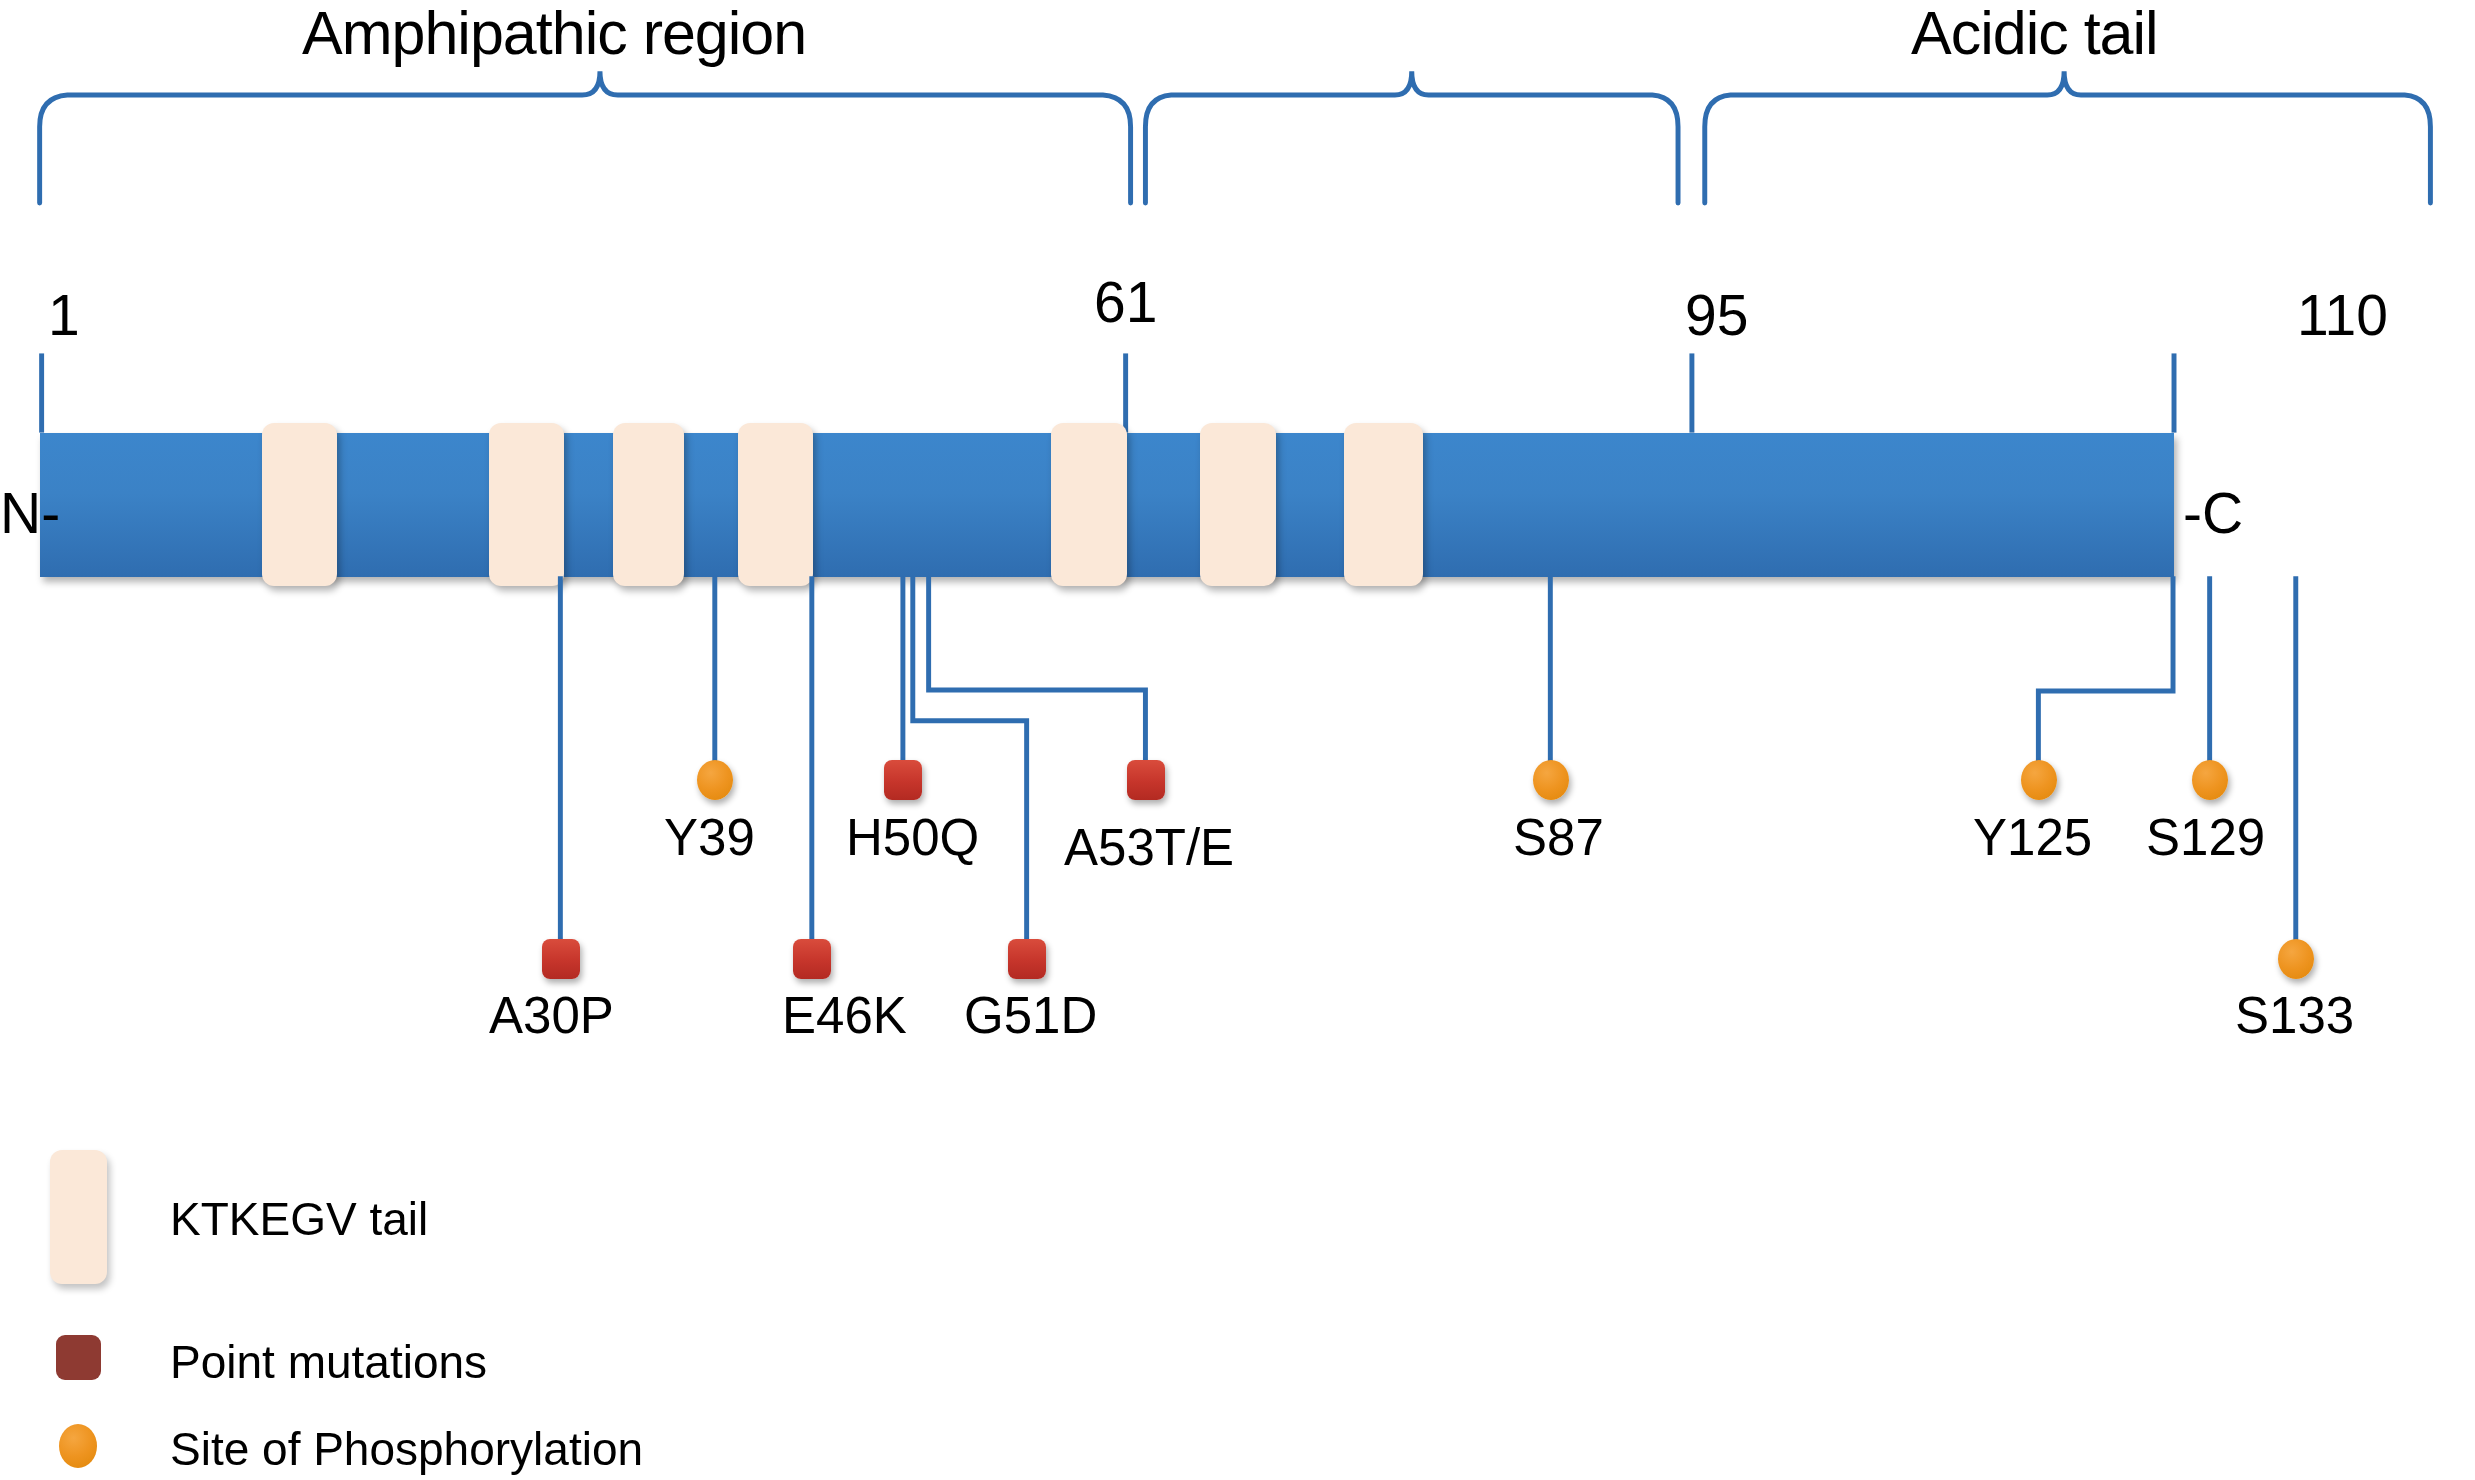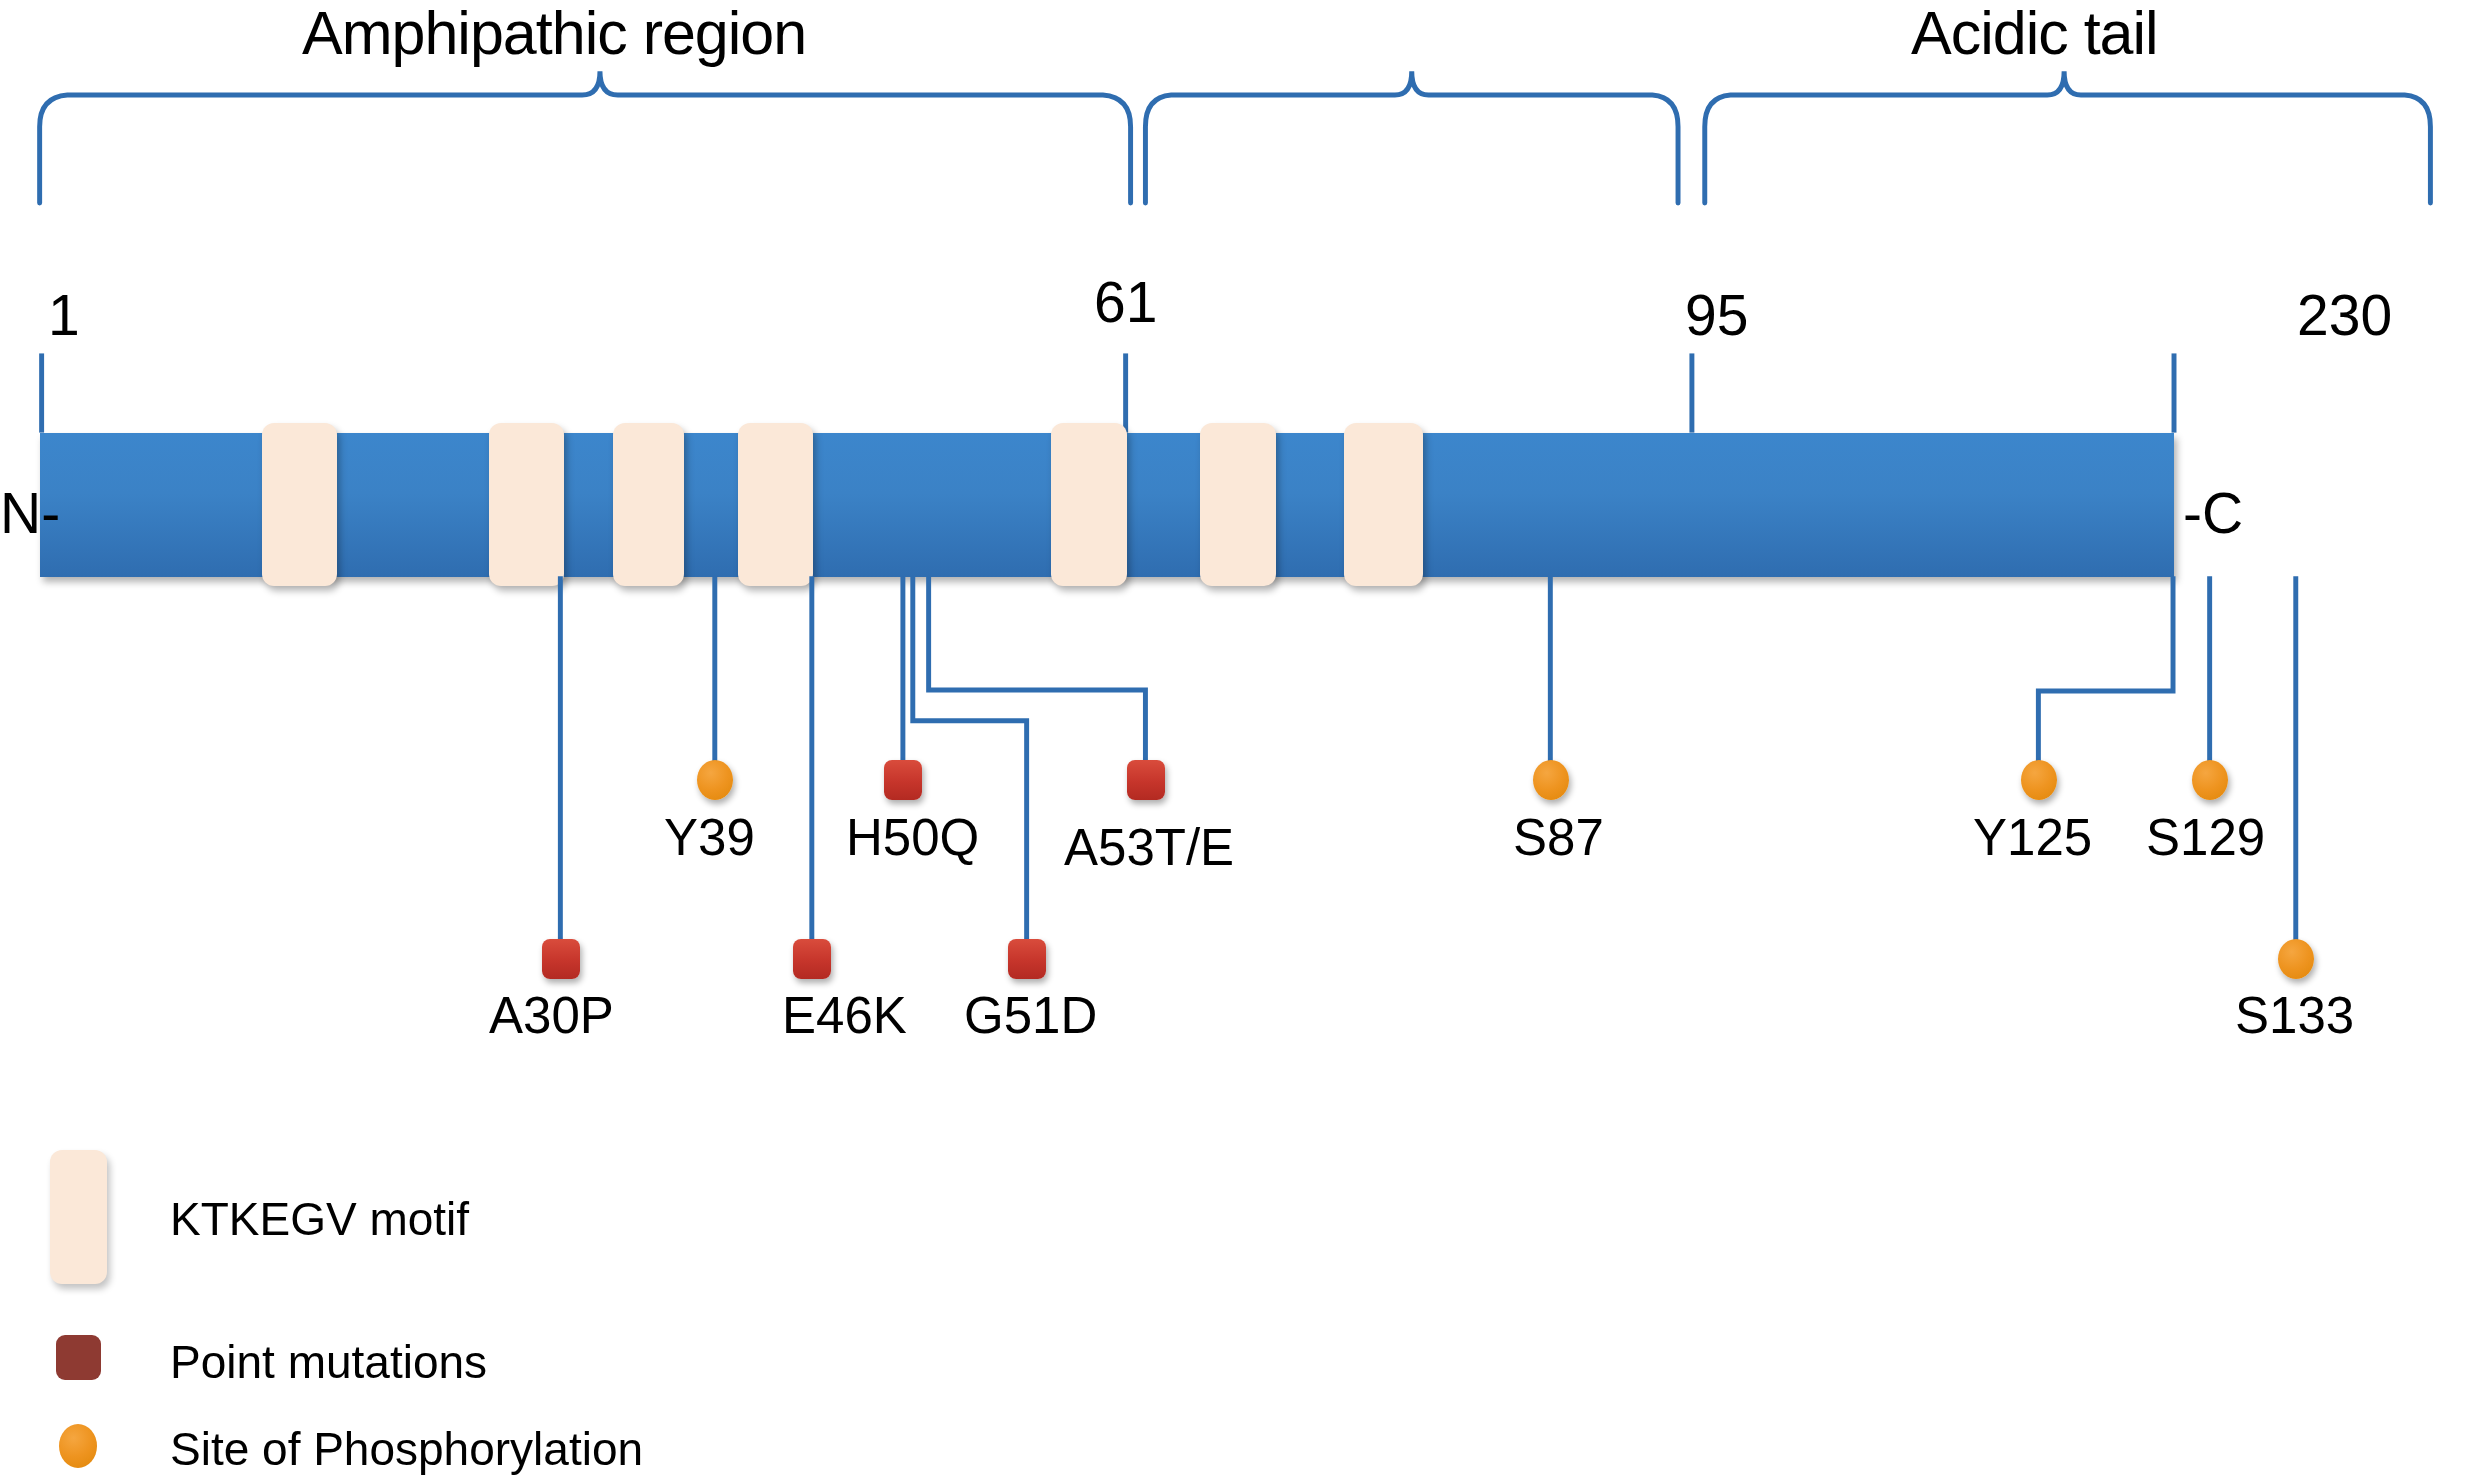--- a/index.html
+++ b/index.html
@@ -133,21 +133,21 @@
       <path d="M1722,205 L1722,128 Q1722,98 1748,96 L2068,96 Q2085,96 2085,72 Q2085,96 2102,96 L2429,96 Q2455,98 2455,128 L2455,205"></path>
     </g>
   </svg>
 
   <div class="txt domain-title" style="left:302px; top:3px;">Amphipathic region</div>
   <div class="txt domain-title" style="left:1911px; top:3px;">Acidic tail</div>
 
   <div class="txt pos-num" style="left:48px; top:287px;">1</div>
   <div class="txt pos-num" style="left:1094px; top:274px;">61</div>
   <div class="txt pos-num" style="left:1658px; top:287px;margin-left:27px;">95</div>
-  <div class="txt pos-num" style="left:2297px; top:287px;">230</div>
+  <div class="txt pos-num" style="left:2297px; top:287px;">110</div>
 
   <svg class="svg-layer" viewBox="0 0 2500 1495">
     <g stroke="#2f6db0" stroke-width="5">
       <line x1="42" y1="357" x2="42" y2="437"></line>
       <line x1="1137" y1="357" x2="1137" y2="437"></line>
       <line x1="1709" y1="357" x2="1709" y2="437"></line>
       <line x1="2196" y1="357" x2="2196" y2="437"></line>
     </g>
   </svg>
 
@@ -205,21 +205,21 @@
   <div class="txt marker-label" style="left:746px;  top:990px;margin-left:36px;">E46K</div>
   <div class="txt marker-label" style="left:846px;  top:812px;">H50Q</div>
   <div class="txt marker-label" style="left:964px;  top:990px;">G51D</div>
   <div class="txt marker-label" style="left:1064px; top:822px;">A53T/E</div>
   <div class="txt marker-label" style="left:1513px; top:812px;">S87</div>
   <div class="txt marker-label" style="left:1973px; top:812px;">Y125</div>
   <div class="txt marker-label" style="left:2146px; top:812px;">S129</div>
   <div class="txt marker-label" style="left:2235px; top:990px;">S133</div>
 
   <div class="legend-motif"></div>
-  <div class="txt legend-label" style="left:170px; top:1196px;">KTKEGV motif</div>
+  <div class="txt legend-label" style="left:170px; top:1196px;">KTKEGV tail</div>
 
   <div class="legend-sq"></div>
   <div class="txt legend-label" style="left:170px; top:1339px;">Point mutations</div>
 
   <div class="legend-ci"></div>
   <div class="txt legend-label" style="left:170px; top:1426px;">Site of Phosphorylation</div>
 
 </div>
 
 

